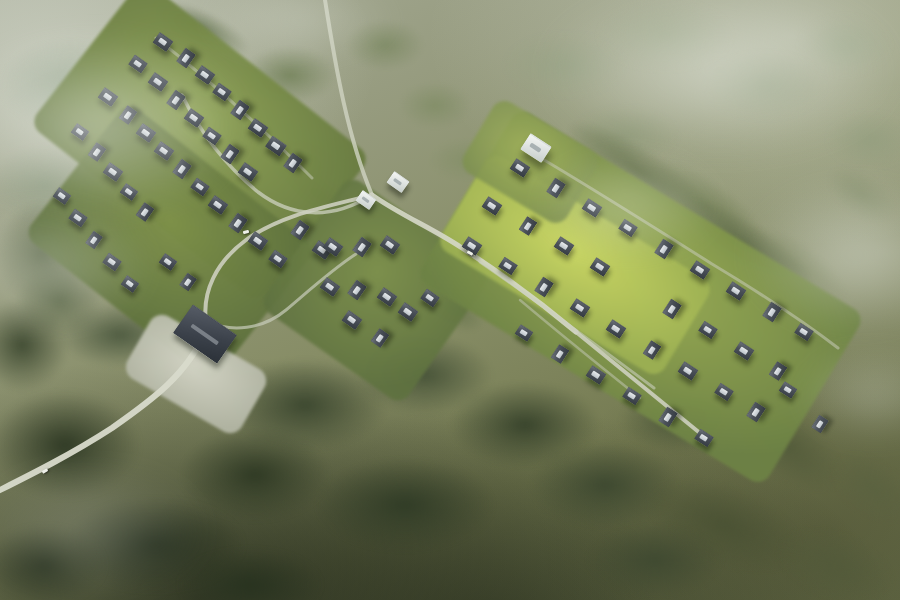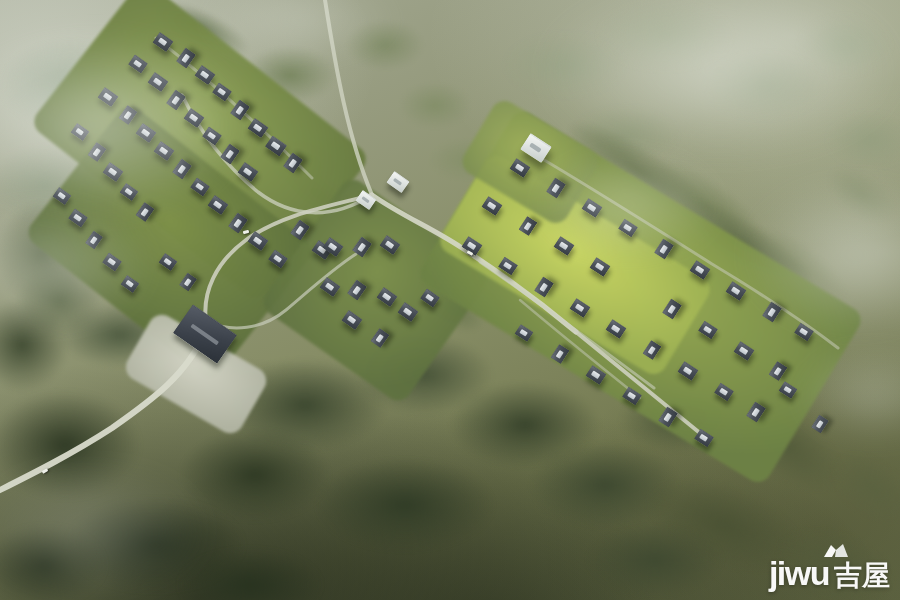--- a/index.html
+++ b/index.html
@@ -381,21 +381,13 @@
       <div class="cloud" style="left: -55px; top: 35px; width: 300px; height: 180px; background: radial-gradient(closest-side, rgb(242, 245, 240), rgba(242, 245, 240, 0)); opacity: 0.5; filter: blur(16px);"></div>
       <div class="cloud" style="left: -65px; top: 200px; width: 220px; height: 130px; background: radial-gradient(closest-side, rgb(242, 245, 240), rgba(242, 245, 240, 0)); opacity: 0.32; filter: blur(14px);"></div>
       <div class="cloud" style="left: 540px; top: -15px; width: 360px; height: 170px; background: radial-gradient(closest-side, rgb(242, 245, 240), rgba(242, 245, 240, 0)); opacity: 0.45; filter: blur(18px);"></div>
       <div class="cloud" style="left: 745px; top: 180px; width: 220px; height: 150px; background: radial-gradient(closest-side, rgb(242, 245, 240), rgba(242, 245, 240, 0)); opacity: 0.4; filter: blur(16px);"></div>
       <div class="cloud" style="left: 533px; top: 150px; width: 190px; height: 110px; background: radial-gradient(closest-side, rgb(242, 245, 240), rgba(242, 245, 240, 0)); opacity: 0.28; filter: blur(14px);"></div>
       <div class="cloud" style="left: -30px; top: 465px; width: 240px; height: 130px; background: radial-gradient(closest-side, rgb(242, 245, 240), rgba(242, 245, 240, 0)); opacity: 0.2; filter: blur(18px);"></div>
       <div class="cloud" style="left: 795px; top: 345px; width: 160px; height: 100px; background: radial-gradient(closest-side, rgb(242, 245, 240), rgba(242, 245, 240, 0)); opacity: 0.26; filter: blur(14px);"></div>
       <div class="cloud" style="left: 200px; top: -20px; width: 200px; height: 80px; background: radial-gradient(closest-side, rgb(242, 245, 240), rgba(242, 245, 240, 0)); opacity: 0.25; filter: blur(14px);"></div>
     </div>
 
-  <div class="watermark">
-    <svg class="bird" viewBox="0 0 26 14" width="26" height="14" aria-hidden="true">
-      <polygon points="1,13 8,1 13,6 9,13" fill="#ffffff"></polygon>
-      <polygon points="13,6 20,0 25,13 12,13" fill="#e9ebe8"></polygon>
-    </svg>
-    <span class="latin">jiwu</span>
-    <span class="cjk">吉屋</span>
-  </div>
 </div>
 
 </body></html>

